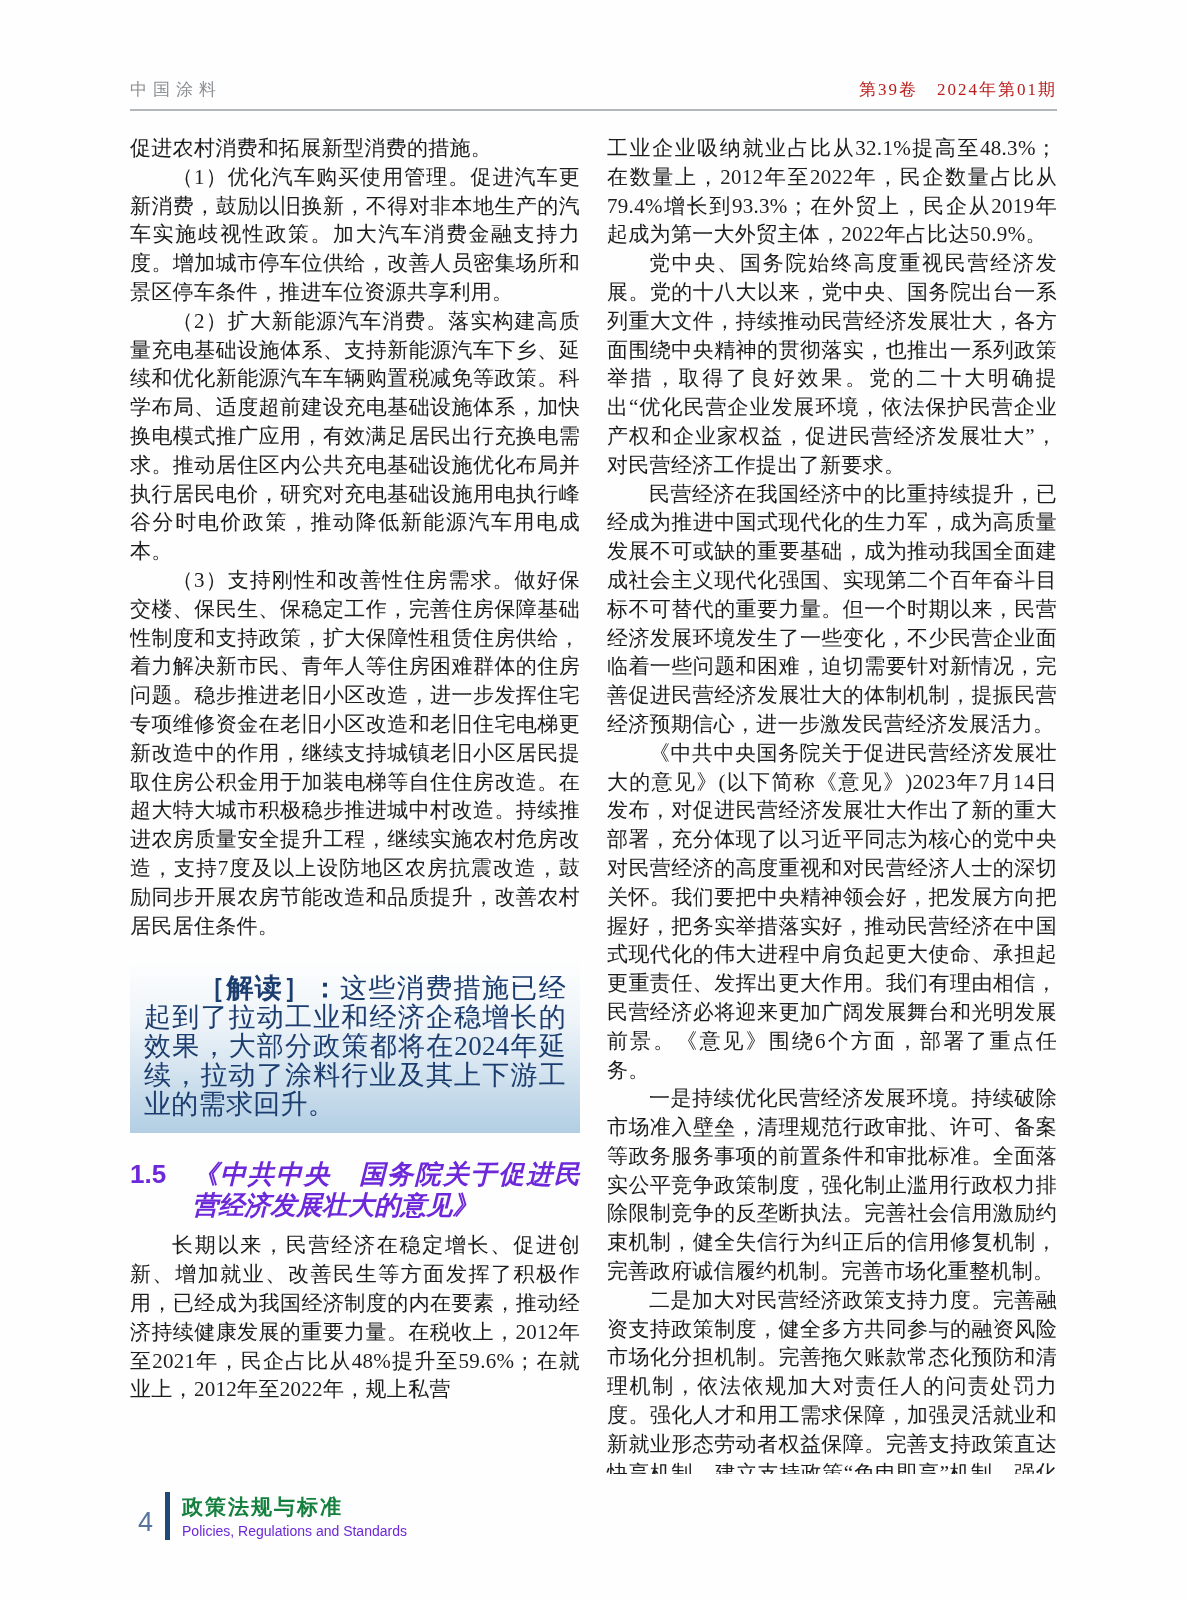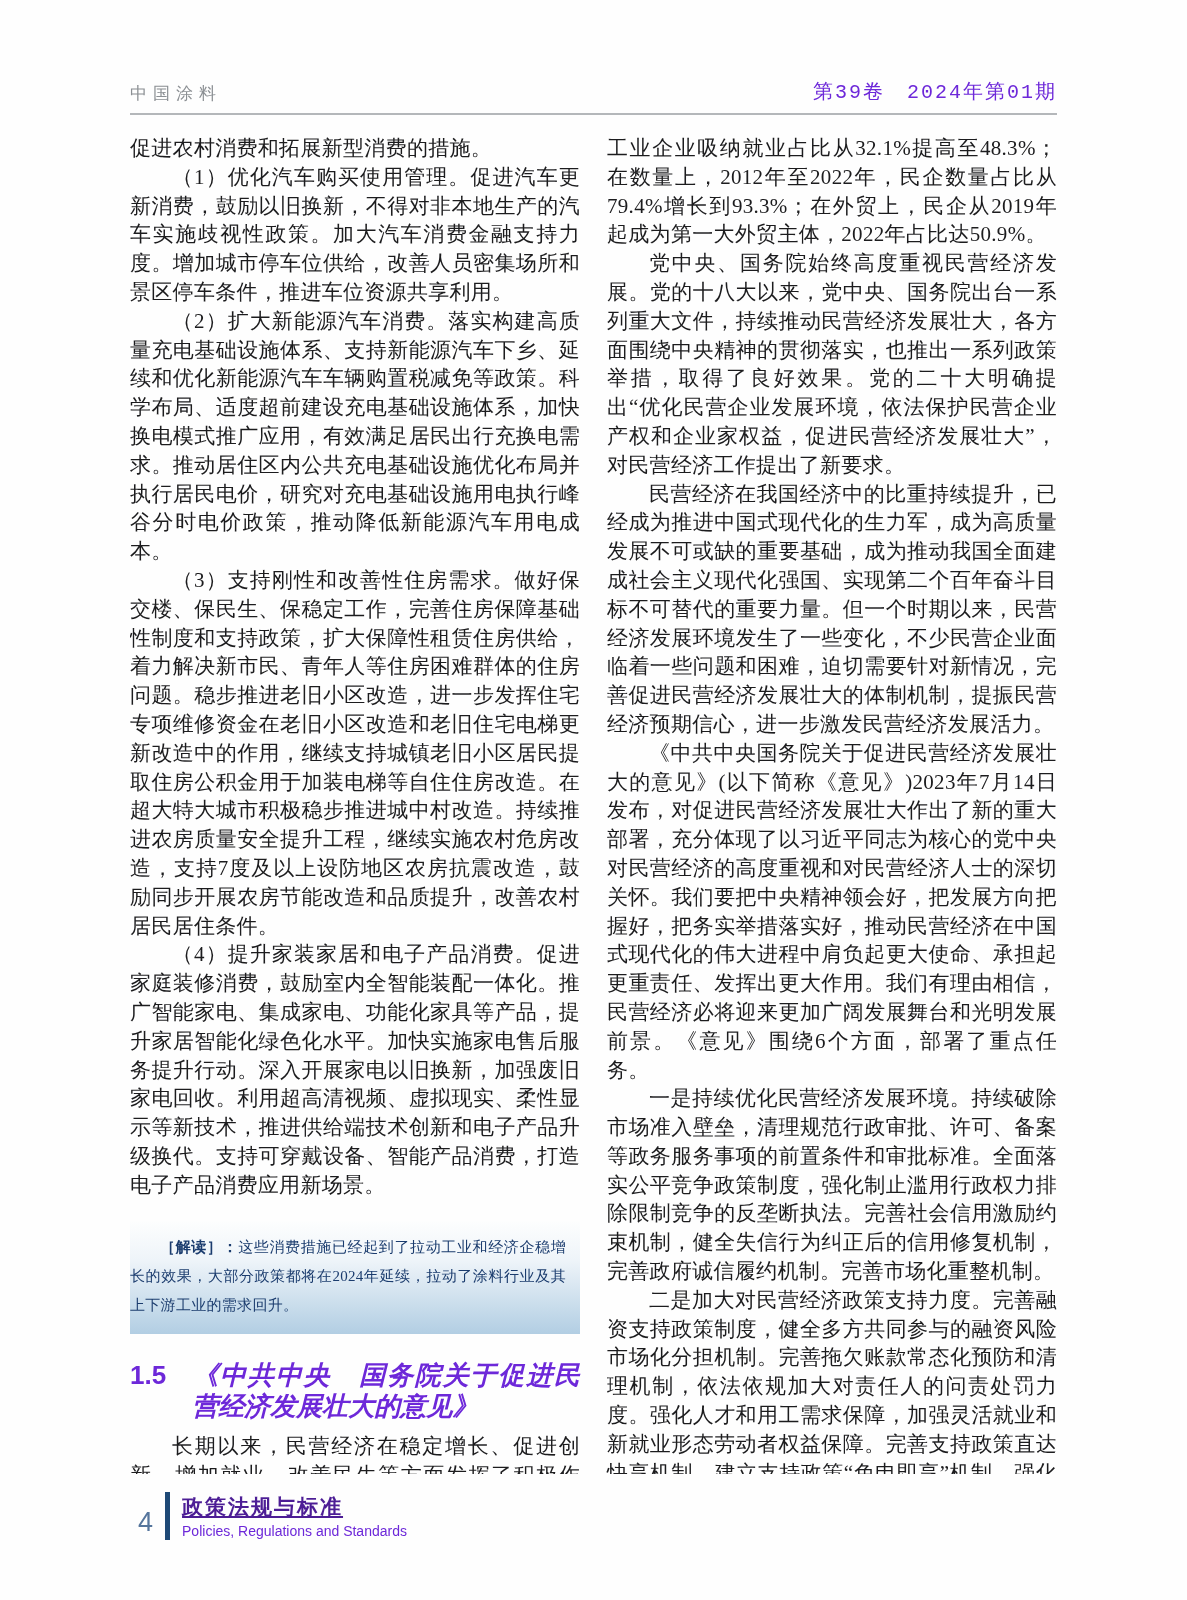--- a/index.html
+++ b/index.html
@@ -28,23 +28,23 @@
     padding-bottom: 8px;
     border-bottom: 2px solid #b4b7ba;
   }
   .journal-name {
     font-family: "Liberation Sans", "DejaVu Sans", sans-serif;
     font-size: 17px;
     color: #8b8f93;
     letter-spacing: 6px;
   }
   .issue-info {
-    font-family: Liberation Mono, monospace;
-    font-size: 20px;
-    color: #6d28d9;
+    font-family: Liberation Serif, serif;
+    font-size: 17px;
+    color: #b91c1c;
     letter-spacing: 2px;
   }
   
   .columns {
     position: absolute;
     top: 134px;
     left: 130px;
     width: 927px;
     height: 1340px;
     display: flex;
@@ -60,23 +60,23 @@
     line-height: 28.8px;
     text-align: justify;
     letter-spacing: 0.3px;
     color: #1c1c1e;
   }
   .col p.indent { text-indent: 2em; }
   
   .interp-box {
     margin-top: 22px;
     margin-bottom: 26px;
-    padding: 12px 14px 14px 0;
+    padding: 12px 14px 14px 14px;
     background: linear-gradient(to bottom, #fdfefe 0%, #eef4f9 35%, #b2cee3 100%);
-    font-size: 15px;
+    font-size: 27px;
     line-height: 29px;
     text-align: justify;
     text-indent: 2em;
     letter-spacing: 0.3px;
     color: #1b3c6e;
   }
   .interp-box .interp-label { font-weight: bold; color: #1b3c6e; }
   
   .section-heading {
     display: flex;
@@ -109,23 +109,22 @@
   }
   .footer-bar {
     width: 5px;
     height: 48px;
     background: #1e4976;
   }
   .footer-titles { display: flex; flex-direction: column; justify-content: center; }
   .footer-cn {
     font-size: 21px;
     font-weight: bold;
-    color: #4c1d95;
+    color: #15803d;
     letter-spacing: 2px;
-    text-decoration: underline;
   }
   .footer-en {
     font-size: 14px;
     color: #6d28d9;
     margin-top: 2px;
   }
 </style>
 </head>
 <body>
 
@@ -138,21 +137,20 @@
     </div>
   </div>
 
   <div class="columns">
 
     <div class="col">
       <p>促进农村消费和拓展新型消费的措施。</p>
       <p class="indent">（1）优化汽车购买使用管理。促进汽车更新消费，鼓励以旧换新，不得对非本地生产的汽车实施歧视性政策。加大汽车消费金融支持力度。增加城市停车位供给，改善人员密集场所和景区停车条件，推进车位资源共享利用。</p>
       <p class="indent">（2）扩大新能源汽车消费。落实构建高质量充电基础设施体系、支持新能源汽车下乡、延续和优化新能源汽车车辆购置税减免等政策。科学布局、适度超前建设充电基础设施体系，加快换电模式推广应用，有效满足居民出行充换电需求。推动居住区内公共充电基础设施优化布局并执行居民电价，研究对充电基础设施用电执行峰谷分时电价政策，推动降低新能源汽车用电成本。</p>
       <p class="indent">（3）支持刚性和改善性住房需求。做好保交楼、保民生、保稳定工作，完善住房保障基础性制度和支持政策，扩大保障性租赁住房供给，着力解决新市民、青年人等住房困难群体的住房问题。稳步推进老旧小区改造，进一步发挥住宅专项维修资金在老旧小区改造和老旧住宅电梯更新改造中的作用，继续支持城镇老旧小区居民提取住房公积金用于加装电梯等自住住房改造。在超大特大城市积极稳步推进城中村改造。持续推进农房质量安全提升工程，继续实施农村危房改造，支持7度及以上设防地区农房抗震改造，鼓励同步开展农房节能改造和品质提升，改善农村居民居住条件。</p>
-      <p class="indent">（4）提升家装家居和电子产品消费。促进家庭装修消费，鼓励室内全智能装配一体化。推广智能家电、集成家电、功能化家具等产品，提升家居智能化绿色化水平。加快实施家电售后服务提升行动。深入开展家电以旧换新，加强废旧家电回收。利用超高清视频、虚拟现实、柔性显示等新技术，推进供给端技术创新和电子产品升级换代。支持可穿戴设备、智能产品消费，打造电子产品消费应用新场景。</p>
 
       <div class="interp-box"><span class="interp-label">［解读］：</span><span>这些消费措施已经起到了拉动工业和经济企稳增长的效果，大部分政策都将在2024年延续，拉动了涂料行业及其上下游工业的需求回升。</span></div>
 
       <div class="section-heading">
         <span class="sec-num">1.5</span>
         <span class="sec-title">《中共中央　国务院关于促进民营经济发展壮大的意见》</span>
       </div>
 
       <p class="indent">长期以来，民营经济在稳定增长、促进创新、增加就业、改善民生等方面发挥了积极作用，已经成为我国经济制度的内在要素，推动经济持续健康发展的重要力量。在税收上，2012年至2021年，民企占比从48%提升至59.6%；在就业上，2012年至2022年，规上私营</p>
     </div>

